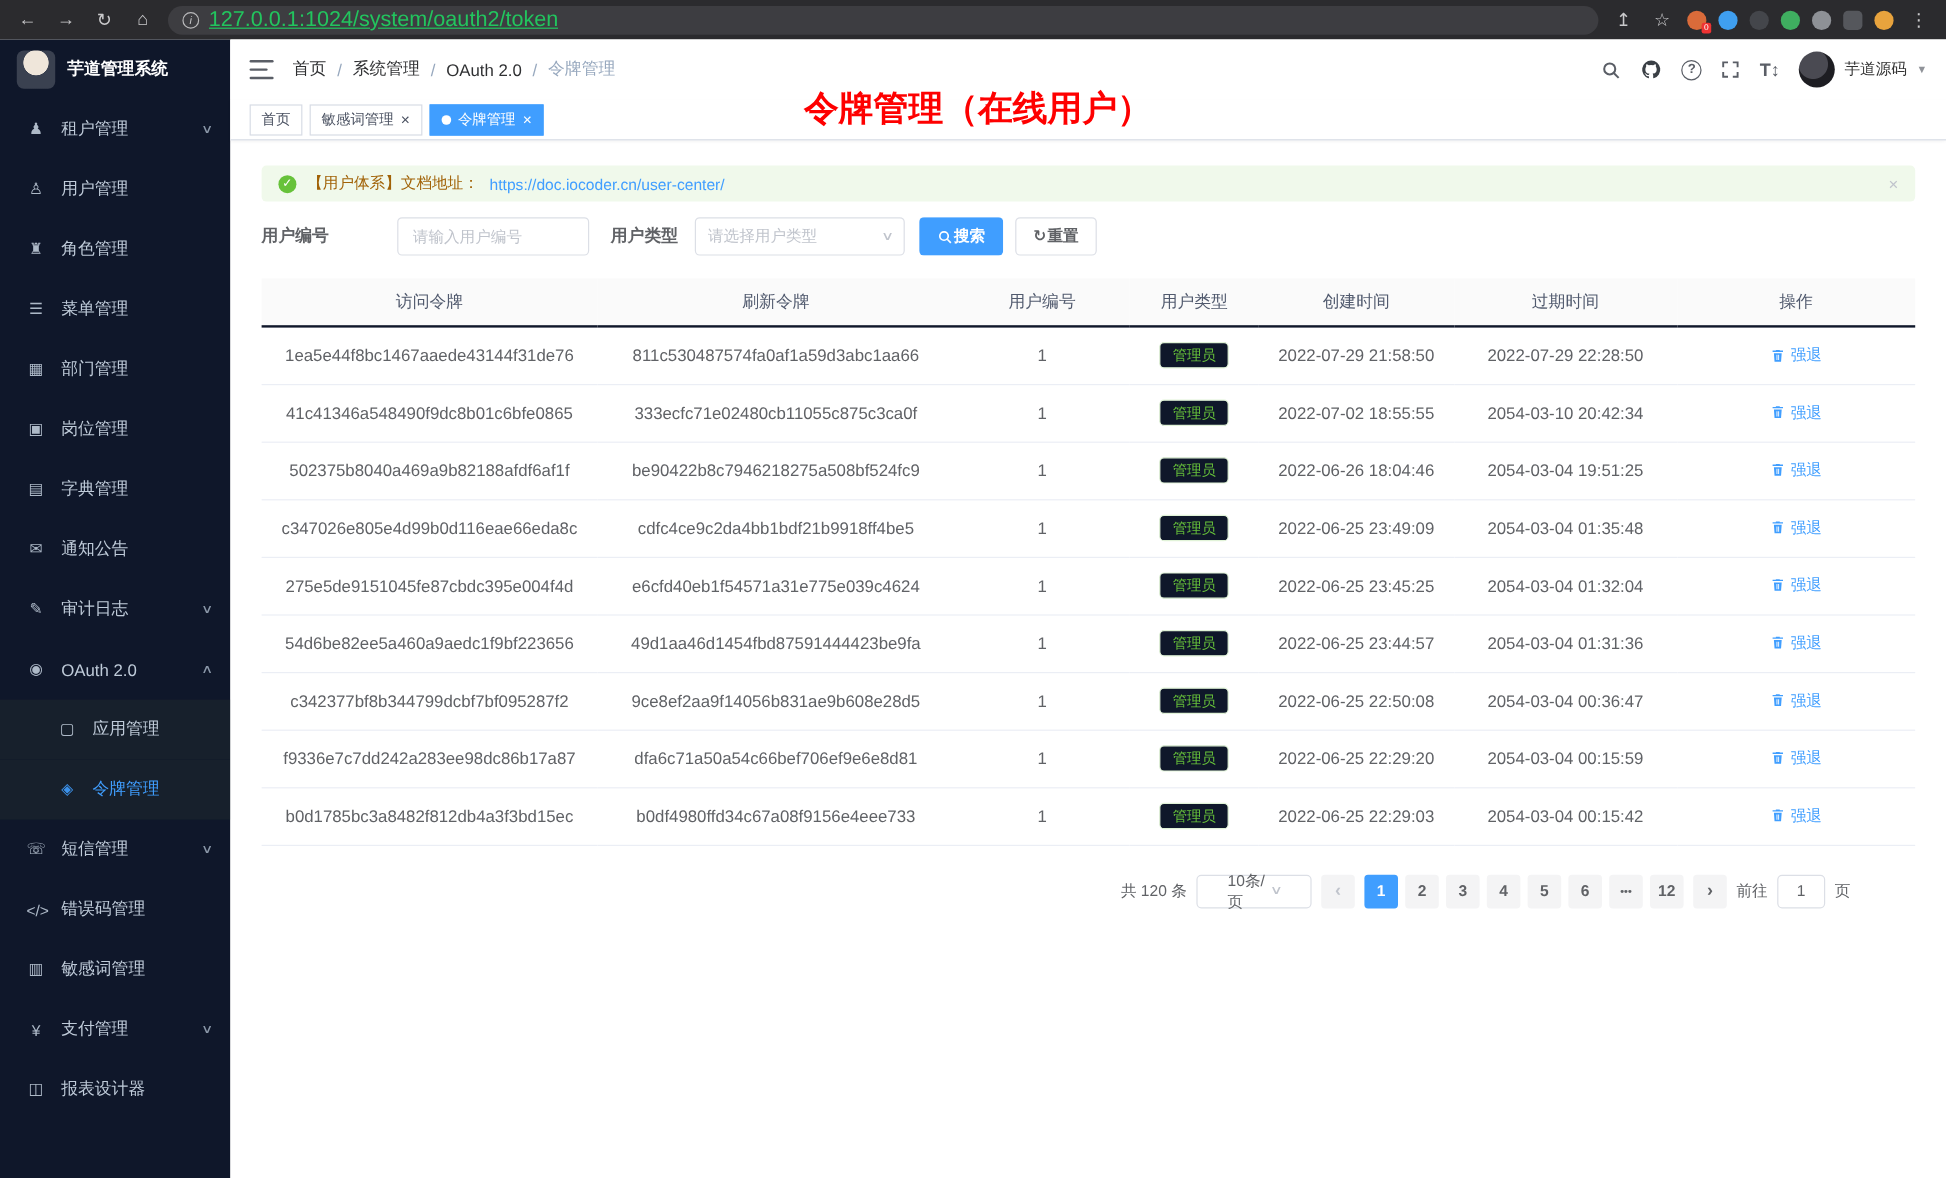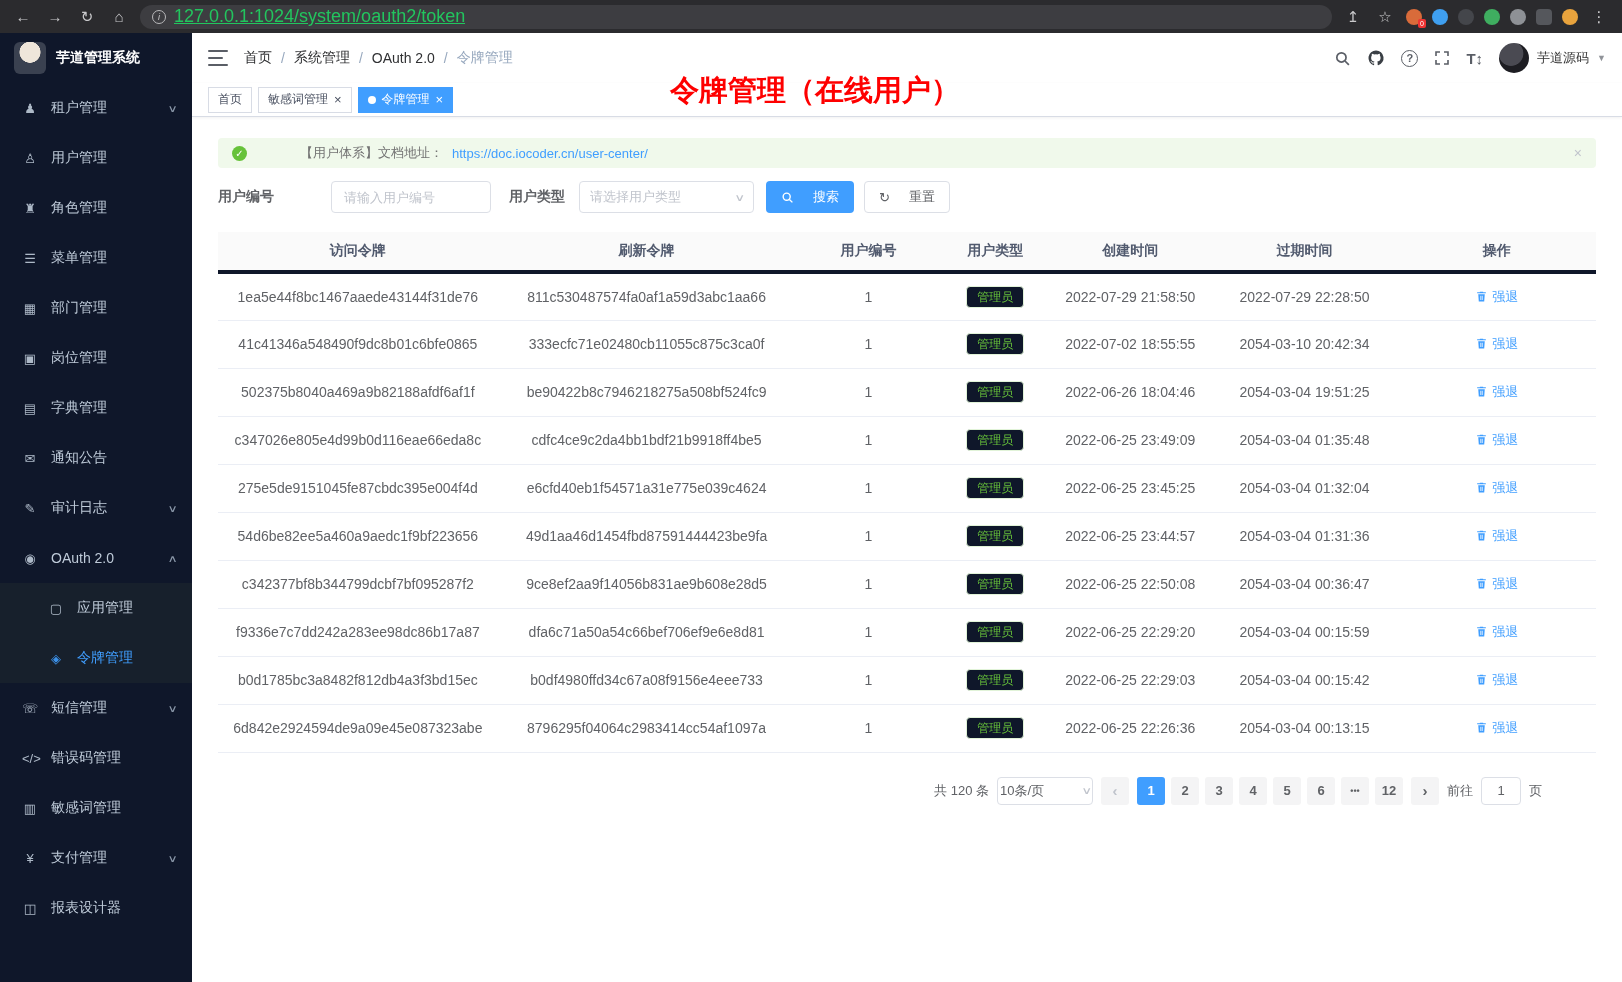--- a/index.html
+++ b/index.html
@@ -52,44 +52,44 @@
   .tabs-bar { height:34px; display:flex; align-items:center; gap:6px; padding:0 16px; border-bottom:1px solid #d8dce5; box-shadow:0 1px 3px rgba(0,0,0,.06); position:relative; background:#fff; }
   .tab { height:26px; display:inline-flex; align-items:center; gap:6px; padding:0 9px; border:1px solid #d8dce5; background:#fff; color:#495060; font-size:12px; cursor:pointer; white-space:nowrap; }
   .tab.active { background:#409eff; border-color:#409eff; color:#fff; }
   .tab-dot { width:8px; height:8px; border-radius:50%; background:#fff; }
   .tab-close { font-size:13px; line-height:1; }
 
   
   .content { padding:21px 26px 0; }
   .alert { height:30px; background:#f0f9eb; border-radius:4px; display:flex; align-items:center; gap:9px; padding:0 14px; margin-bottom:13px; }
   .check-circle { width:15px; height:15px; border-radius:50%; background:#67c23a; color:#fff; font-size:10px; display:flex; align-items:center; justify-content:center; flex:0 0 auto; }
-  .alert-text { color:#737373; font-size:13px;margin-left:44px; }
+  .alert-text { color:#a16207; font-size:13px; }
   .alert-link { color:#409eff; font-size:13px; text-decoration:none; cursor:pointer; }
   .alert-close { margin-left:auto; color:#c0c4cc; font-size:14px; cursor:pointer; }
 
   .filters { display:flex; align-items:center; margin-bottom:19px; }
   .f-label { font-weight:bold; color:#606266; font-size:14px; margin-right:14px; }
   .f-input { width:160px; height:32px; border:1px solid #dcdfe6; border-radius:4px; padding:0 12px; font-size:13px; color:#606266; outline:none; margin-right:18px; font-family:inherit;margin-left:43px; }
   .f-input::placeholder { color:#c0c4cc; }
   .f-select { width:175px; height:32px; border:1px solid #dcdfe6; border-radius:4px; padding:0 10px; display:flex; align-items:center; justify-content:space-between; color:#c0c4cc; font-size:13px; margin-right:12px; cursor:pointer; }
   .f-select .sel-chev { color:#c0c4cc; font-size:10px; transform:scaleX(1.5); }
-  .btn { height:32px; border-radius:4px; font-size:13px; display:inline-flex; align-items:center; gap:19px; padding:0 14px; cursor:pointer; border:1px solid transparent; font-family:inherit; }
+  .btn { height:32px; border-radius:4px; font-size:13px; display:inline-flex; align-items:center; gap:1px; padding:0 14px; cursor:pointer; border:1px solid transparent; font-family:inherit;font-weight:bold; }
   .btn-primary { background:#409eff; color:#fff; margin-right:10px; }
   .btn-plain { background:#fff; color:#606266; border-color:#dcdfe6; }
 
   table { width:100%; border-collapse:collapse; table-layout:fixed; }
-  thead th { height:40px; background:#fafafa; color:#515a6e; font-weight:bold; font-size:14px; border-bottom:4px solid #0f172a; text-align:center; }
+  thead th { height:40px; background:#fafafa; color:#515a6e; font-weight:normal; font-size:14px; border-bottom:2px solid #0f172a; text-align:center; }
   tbody td { height:48px; font-size:14px; color:#606266; border-bottom:1px solid #ebeef5; text-align:center; white-space:nowrap; overflow:hidden; }
   .col0{width:20.3%} .col1{width:21.6%} .col2{width:10.6%} .col3{width:7.8%} .col4{width:11.8%} .col5{width:13.5%} .col6{width:14.4%}
   .tag-success { display:inline-block; background:#0f172a; border:1px solid #e1f3d8; color:#67c23a; font-size:12px; padding:3px 10px; border-radius:4px; line-height:1.2; }
   .link-action { color:#409eff; font-size:13px; display:inline-flex; align-items:center; gap:4px; cursor:pointer; text-decoration:none; }
   .link-action svg { display:block; }
 
   .pager { display:flex; align-items:center; justify-content:flex-end; gap:8px; margin:24px 54px 0 0; font-size:13px; color:#606266; }
-  .size-select { width:96px; height:28px; border:1px solid #dcdfe6; border-radius:4px; display:flex; align-items:center; justify-content:space-between; padding:0 2px; color:#606266; cursor:pointer; }
+  .size-select { width:96px; height:28px; border:1px solid #dcdfe6; border-radius:4px; display:flex; align-items:center; justify-content:space-between; padding:0 25px; color:#606266; cursor:pointer; }
   .size-select .sel-chev { color:#c0c4cc; font-size:10px; transform:scaleX(1.5); }
   .page-btn { min-width:28px; height:28px; background:#f4f4f5; border:none; border-radius:3px; color:#606266; font-size:13px; font-weight:600; cursor:pointer; font-family:inherit; }
   .page-btn.active { background:#409eff; color:#fff; }
   .arrow-btn { color:#c0c4cc; font-size:15px; font-weight:bold; }
   .page-list { display:flex; gap:6px; }
   .goto-input { width:40px; height:28px; border:1px solid #dcdfe6; border-radius:4px; text-align:center; font-size:13px; color:#606266; outline:none; font-family:inherit; }
 </style>
 </head>
 <body>
 
@@ -419,34 +419,20 @@
             <td><span class="tag-success">管理员</span></td>
             <td>2022-06-25 22:29:03</td>
             <td>2054-03-04 00:15:42</td>
             <td><a class="link-action">
                 <svg width="13" height="13" viewBox="0 0 24 24" fill="currentColor">
                   <path d="M9 3v1H4v2h16V4h-5V3H9zM6 8l1 13h10l1-13H6zm4 2.5h1.4v8H10v-8zm2.6 0H14v8h-1.4v-8z"></path>
                 </svg>
                 <span>强退</span>
               </a></td>
           </tr>
-          <tr>
-            <td>6d842e2924594de9a09e45e087323abe</td>
-            <td>8796295f04064c2983414cc54af1097a</td>
-            <td>1</td>
-            <td><span class="tag-success">管理员</span></td>
-            <td>2022-06-25 22:26:36</td>
-            <td>2054-03-04 00:13:15</td>
-            <td><a class="link-action">
-                <svg width="13" height="13" viewBox="0 0 24 24" fill="currentColor">
-                  <path d="M9 3v1H4v2h16V4h-5V3H9zM6 8l1 13h10l1-13H6zm4 2.5h1.4v8H10v-8zm2.6 0H14v8h-1.4v-8z"></path>
-                </svg>
-                <span>强退</span>
-              </a></td>
-          </tr>
         </tbody>
     </table>
 
     <div class="pager">
       <span>共 120 条</span>
       <span class="size-select">
         <span>10条/页</span>
         <span class="sel-chev">∨</span>
       </span>
       <button class="page-btn arrow-btn">‹</button>

